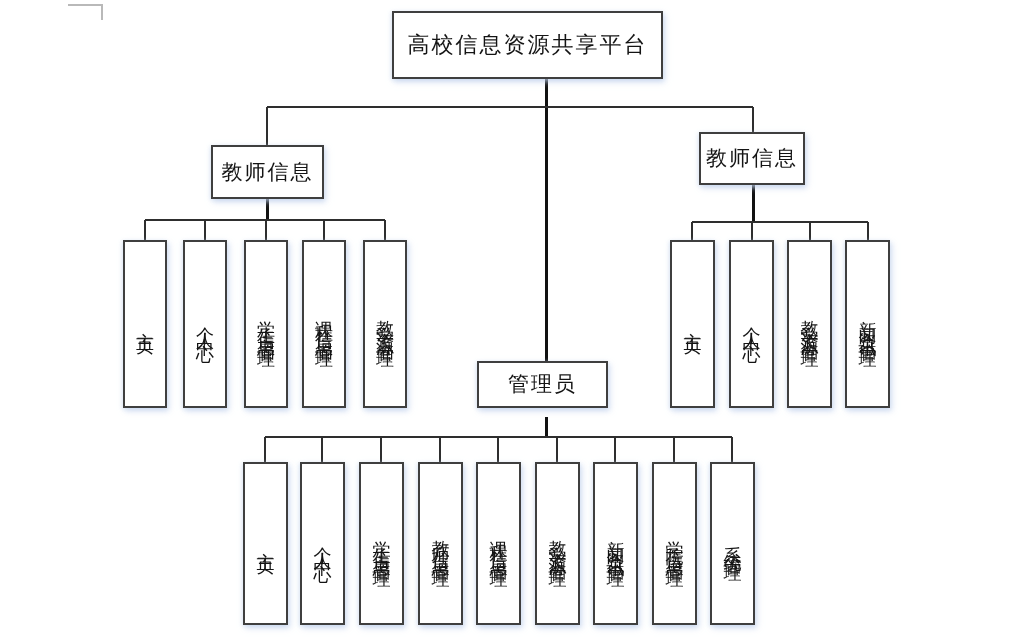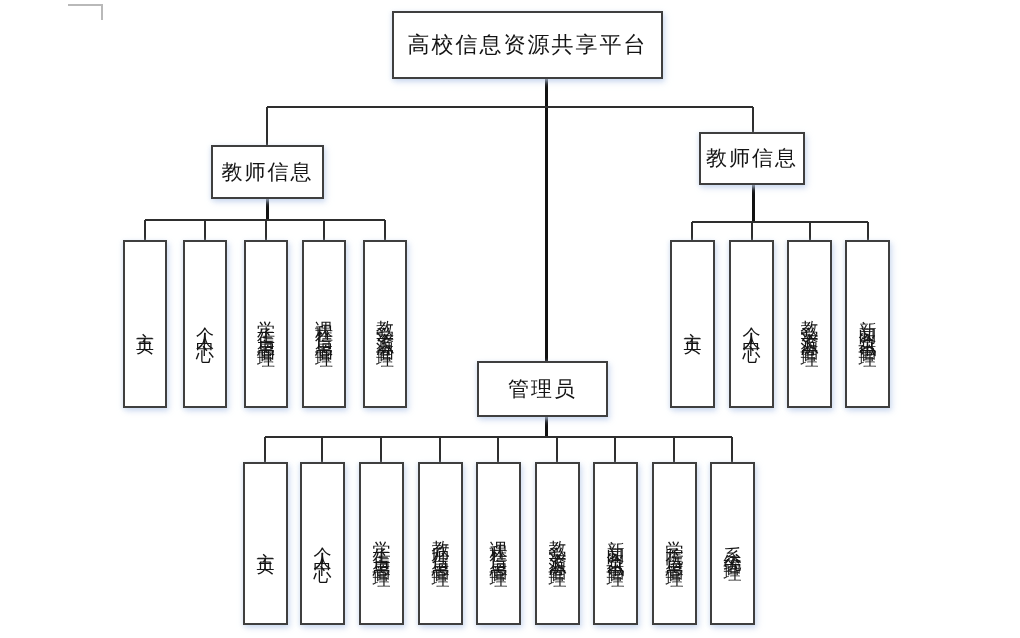--- a/index.html
+++ b/index.html
@@ -104,21 +104,21 @@
   </div>
 
   <div class="box" style="left:211px; top:145px; width:113px; height:54px;">
     <span class="hlabel">教师信息</span>
   </div>
 
   <div class="box" style="left:699px; top:132px; width:106px; height:53px;">
     <span class="hlabel">教师信息</span>
   </div>
 
-  <div class="box" style="left:477px; top:361px; width:131px; height:56px;">
+  <div class="box" style="left:477px; top:361px; width:131px; height:47px;">
     <span class="hlabel">管理员</span>
   </div>
 
   <div class="box tchild" style="left:123px;">
     <span class="vlabel">主页</span>
   </div>
   <div class="box tchild" style="left:183px;">
     <span class="vlabel">个人中心</span>
   </div>
   <div class="box tchild" style="left:244px;">

